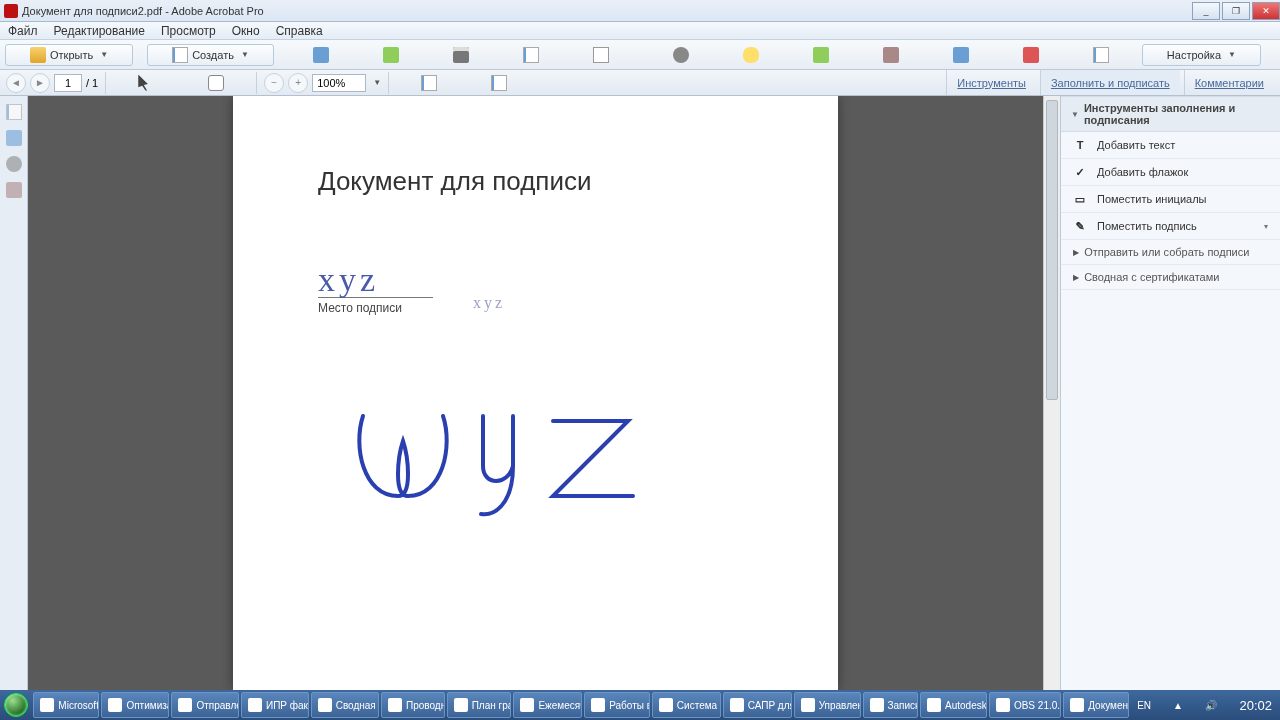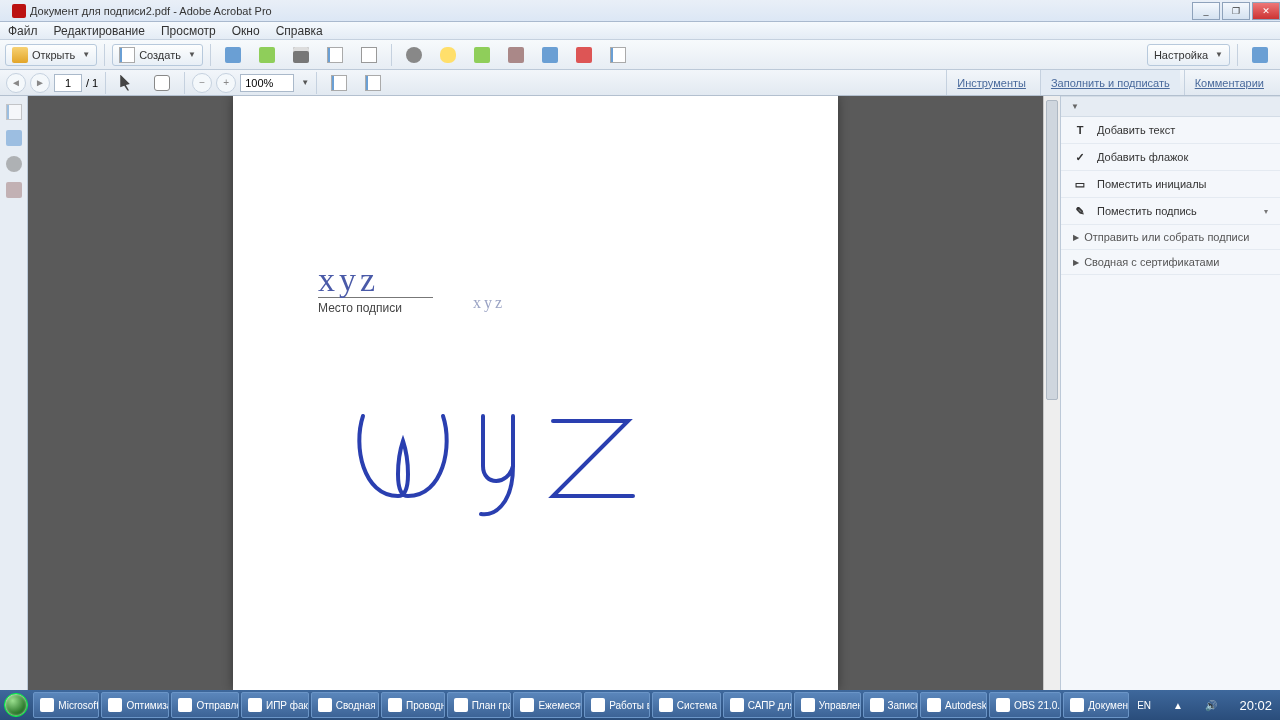--- a/index.html
+++ b/index.html
@@ -1,29 +1,29 @@
 <!DOCTYPE html>
 <html><head>
 <meta charset="utf-8">
 <style>
   * { margin:0; padding:0; box-sizing:border-box; font-family:"Segoe UI",Tahoma,sans-serif; }
   body { width:1280px; height:720px; overflow:hidden; background:#fff; display:flex; flex-direction:column; }
   
   .titlebar { height:22px; background:linear-gradient(#e9eff7,#dce7f5); display:flex; align-items:center; font-size:11px; color:#333; border-bottom:1px solid #a9b9ce; }
-  .titlebar .tb-left{ display:flex; align-items:center; gap:4px; padding-left:12px; }
+  .titlebar .tb-left{ display:flex; align-items:center; gap:4px; padding-left:4px; }
   .titlebar .tb-icon{ width:14px; height:14px; background:#b11; border-radius:2px; }
   .titlebar .tb-right{ margin-left:auto; display:flex; }
   .tb-btn{ width:28px; height:18px; border:1px solid #8ea2bb; background:linear-gradient(#f4f8fd,#d5e2f1); margin-left:2px; display:flex;align-items:center;justify-content:center; font-size:9px; }
   .tb-close{ background:linear-gradient(#e77,#c33); color:#fff; }
   
   .menubar{ height:18px; background:linear-gradient(#f5f9fd,#e4ecf5); display:flex; align-items:center; gap:16px; padding-left:8px; font-size:12px; color:#333; border-bottom:1px solid #c5d1df;}
   .menubar span{ cursor:default; }
   
   .toolbar1{ height:30px; background:linear-gradient(#f7fafc,#e7edf4); border-bottom:1px solid #bcc9d8; display:flex; align-items:center; padding:0 5px; gap:4px;}
-  .tbutton{ height:22px; display:flex; align-items:center; gap:4px; padding:0 6px; border:1px solid transparent; border-radius:3px; font-size:11px; color:#333;}
+  .tbutton{ height:22px; display:flex; align-items:center; gap:4px; padding:0 24px; border:1px solid transparent; border-radius:3px; font-size:11px; color:#333;}
   .tbutton.primary{ border:1px solid #b7c9dc; background:linear-gradient(#fdfefe,#e8eff6);}
   .ticon{ width:16px; height:16px; display:inline-block; }
   .sep{ width:1px; height:22px; background:#c5d1df; margin:0 3px;}
   .toolbar1 .spacer{ flex:1;}
   .dropdown-caret{ font-size:8px; color:#555; margin-left:3px;}
   
   .toolbar2{ height:26px; background:linear-gradient(#f2f6fa,#e2e9f1); border-bottom:1px solid #b3c0cf; display:flex; align-items:center; padding:0 6px; gap:4px; font-size:11px; }
   .navbtn{ width:20px; height:20px; border:1px solid #c5d1df; border-radius:10px; background:#f4f8fb; display:flex;align-items:center;justify-content:center; font-size:10px; color:#888;}
   .pagefield{ width:28px; height:18px; border:1px solid #aab9ca; text-align:center; font-size:11px;}
   .zoomsel{ height:18px; font-size:11px; width:54px; border:1px solid #aab9ca; background:#fff; text-align:left; padding-left:4px;}
@@ -194,20 +194,21 @@
 <div class="main">
   <div class="leftrail">
     <span class="ri ticon c-doc"></span>
     <span class="ri ticon c-blue"></span>
     <span class="ri ticon c-gear"></span>
     <span class="ri ticon c-stamp"></span>
   </div>
 
   <div class="docarea">
     <div class="page">
+      <h1>Документ для подписи</h1>
       <div class="sig1">
         <div class="sigimg">xyz</div>
         <div class="line"></div>
         <div class="lbl">Место подписи</div>
       </div>
       <div class="sig1b">xyz</div>
       <div class="sig2">
         <svg viewBox="0 0 300 130">
           <g fill="none" stroke="#2a3fb0" stroke-width="4" stroke-linecap="round">
             <path d="M10 20 C0 50,10 100,45 100 C60 100,55 60,50 45 C45 60,40 100,55 100 C90 100,100 50,90 20"></path>
@@ -219,20 +220,21 @@
     </div>
   </div>
 
   <div class="scrollbar-v">
     <div class="thumb"></div>
   </div>
 
   <div class="rpanel">
     <div class="section-head">
       <span class="tri">▼</span>
+      <span>Инструменты заполнения и подписания</span>
     </div>
     <div class="tool-item">
       <span class="ti-icon">T</span>
       <span>Добавить текст</span>
     </div>
     <div class="tool-item">
       <span class="ti-icon">✓</span>
       <span>Добавить флажок</span>
     </div>
     <div class="tool-item">

